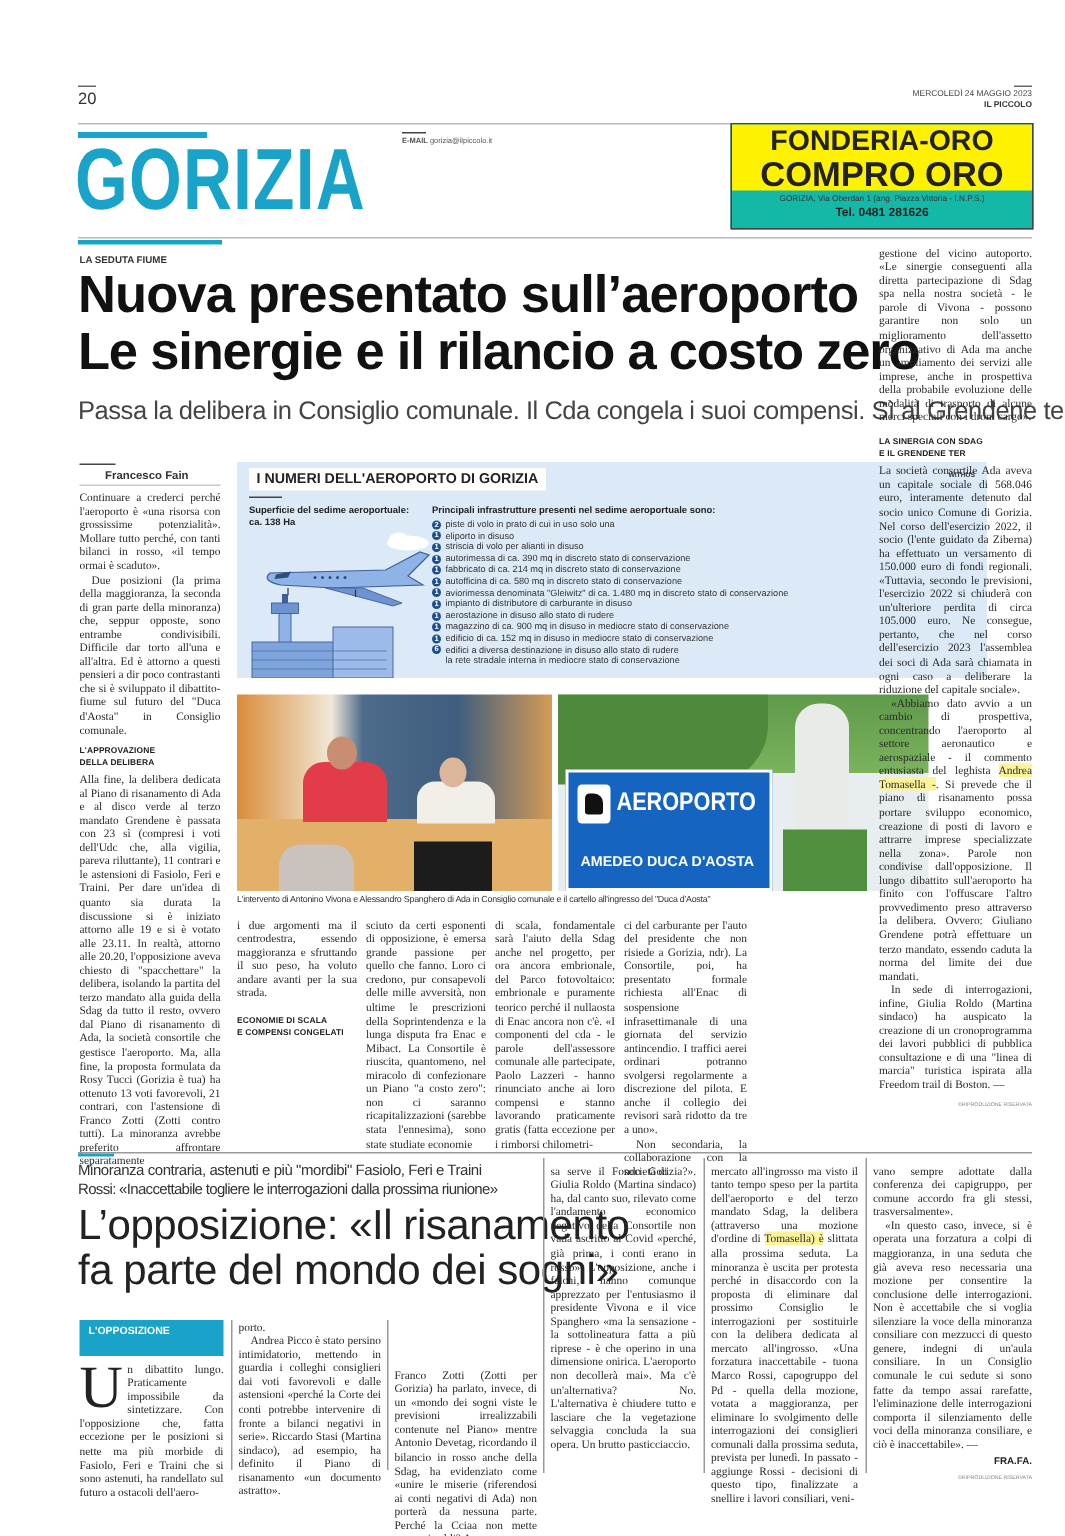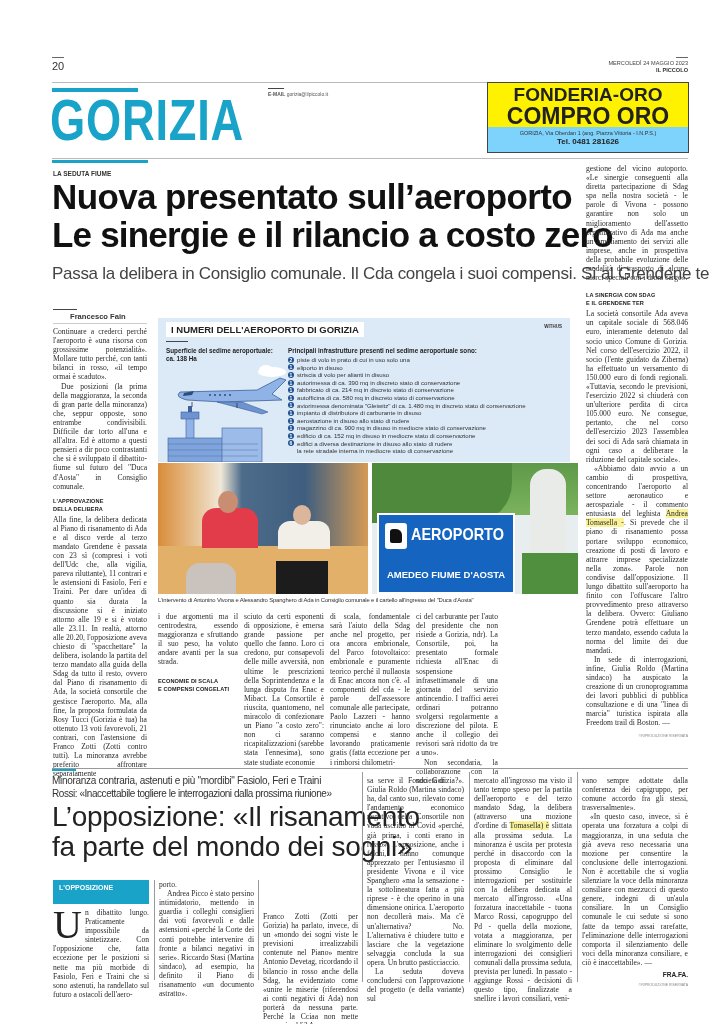--- a/index.html
+++ b/index.html
@@ -31,21 +31,21 @@
 
 <div class="abs" style="left:52px;top:88px;width:86px;height:4px;background:#1aa3c9;"></div>
 <div class="abs sans" style="left:50px;top:86px;font-size:58px;font-weight:bold;color:#1aa3c9;letter-spacing:1px;transform:scaleX(0.78);transform-origin:left top;line-height:68px;">GORIZIA</div>
 
 <div class="abs" style="left:268px;top:88px;width:16px;height:1px;background:#444;"></div>
 <div class="abs sans" style="left:268px;top:91px;font-size:5px;color:#555;">
   <b>E-MAIL</b>
   <span>gorizia@ilpiccolo.it</span>
 </div>
 
-<div class="abs" style="left:487px;top:82px;width:200px;height:69px;border:1px solid #444;background:#7dd3fc;">
+<div class="abs" style="left:487px;top:82px;width:200px;height:69px;border:1px solid #444;background:#14b8a6;">
   <div style="height:44px;background:#fff200;text-align:center;">
     <div class="sans" style="font-size:19px;font-weight:bold;line-height:22px;color:#222;padding-top:1px;">FONDERIA-ORO</div>
     <div class="sans" style="font-size:23px;font-weight:bold;line-height:20px;color:#222;">COMPRO ORO</div>
   </div>
   <div class="sans" style="text-align:center;font-size:5.5px;color:#333;margin-top:3px;">GORIZIA, Via Oberdan 1 (ang. Piazza Vittoria - I.N.P.S.)</div>
   <div class="sans" style="text-align:center;font-size:8px;font-weight:bold;color:#222;margin-top:1px;">Tel. 0481 281626</div>
 </div>
 
 <div class="rule" style="left:52px;top:158px;width:636px;background:#bbb;"></div>
 <div class="abs" style="left:52px;top:160px;width:96px;height:3px;background:#1aa3c9;"></div>
@@ -58,21 +58,21 @@
 <div class="abs" style="left:53px;top:309px;width:24px;height:1px;background:#444;"></div>
 <div class="abs sans" style="left:53px;top:312px;font-size:7.6px;font-weight:bold;color:#333;padding-left:17px;">Francesco Fain</div>
 <div class="rule" style="left:53px;top:323px;width:94px;background:#ccc;"></div>
 <div class="abs col" style="left:53px;top:327px;width:94px;">
   <p class="first">Continuare a crederci perché l'aeroporto è «una risorsa con grossissime potenzialità». Mollare tutto perché, con tanti bilanci in rosso, «il tempo ormai è scaduto».</p>
   <p>Due posizioni (la prima della maggioranza, la seconda di gran parte della minoranza) che, seppur opposte, sono entrambe condivisibili. Difficile dar torto all'una e all'altra. Ed è attorno a questi pensieri a dir poco contrastanti che si è sviluppato il dibattito-fiume sul futuro del "Duca d'Aosta" in Consiglio comunale.</p>
   <div class="sub"><span>L'APPROVAZIONE</span><br><span>DELLA DELIBERA</span></div>
   <p class="first">Alla fine, la delibera dedicata al Piano di risanamento di Ada e al disco verde al terzo mandato Grendene è passata con 23 sì (compresi i voti dell'Udc che, alla vigilia, pareva riluttante), 11 contrari e le astensioni di Fasiolo, Feri e Traini. Per dare un'idea di quanto sia durata la discussione si è iniziato attorno alle 19 e si è votato alle 23.11. In realtà, attorno alle 20.20, l'opposizione aveva chiesto di "spacchettare" la delibera, isolando la partita del terzo mandato alla guida della Sdag da tutto il resto, ovvero dal Piano di risanamento di Ada, la società consortile che gestisce l'aeroporto. Ma, alla fine, la proposta formulata da Rosy Tucci (Gorizia è tua) ha ottenuto 13 voti favorevoli, 21 contrari, con l'astensione di Franco Zotti (Zotti contro tutti). La minoranza avrebbe preferito affrontare separatamente</p>
 </div>
 
-<div class="abs infobox" style="left:158px;top:318px;width:412px;height:144px;">
+<div class="abs infobox" style="left:158px;top:308px;width:480px;height:144px;padding-left:20px;">
   <div class="abs sans" style="left:8px;top:4px;background:#fff;padding:2px 5px;font-size:9.5px;font-weight:bold;color:#222;">I NUMERI DELL'AEROPORTO DI GORIZIA</div>
   <div class="abs" style="left:8px;top:23px;width:22px;height:1px;background:#444;"></div>
   <div class="abs sans" style="right:8px;top:6px;font-size:4.5px;font-weight:bold;color:#333;">WITHUS</div>
   <div class="abs sans" style="left:8px;top:29px;font-size:6.3px;font-weight:bold;color:#222;">Superficie del sedime aeroportuale:</div>
   <div class="abs sans" style="left:8px;top:37px;font-size:6.3px;font-weight:bold;color:#222;">ca. 138 Ha</div>
 
   <svg class="abs" style="left:4px;top:44px;" width="140" height="100" viewBox="0 0 140 100">
     <ellipse cx="110" cy="10" rx="14" ry="5" fill="#fff"></ellipse>
     <ellipse cx="104" cy="8" rx="7" ry="5" fill="#fff"></ellipse>
     <g>
@@ -160,30 +160,30 @@
 
 <div class="abs" style="left:158px;top:463px;width:210px;height:131px;background:linear-gradient(90deg,#d98c3a 0%,#e9c9a0 20%,#f0e8d8 30%,#4d6b8a 40%,#3f5e7f 70%,#d59b55 100%);overflow:hidden;">
   <div style="position:absolute;left:0;bottom:0;width:100%;height:48px;background:#e3b06a;"></div>
   <div style="position:absolute;left:44px;top:45px;width:56px;height:40px;background:#e23c4a;border-radius:14px 14px 0 0;"></div>
   <div style="position:absolute;left:60px;top:28px;width:20px;height:22px;background:#c98d72;border-radius:50%;"></div>
   <div style="position:absolute;left:120px;top:58px;width:52px;height:28px;background:#f1efe8;border-radius:12px 12px 0 0;"></div>
   <div style="position:absolute;left:135px;top:42px;width:18px;height:20px;background:#dcb69a;border-radius:50%;"></div>
   <div style="position:absolute;left:118px;top:98px;width:52px;height:33px;background:#1c1c1c;"></div>
   <div style="position:absolute;left:28px;top:100px;width:50px;height:31px;background:#c9c2bd;border-radius:14px 14px 0 0;"></div>
 </div>
-<div class="abs" style="left:372px;top:463px;width:206px;height:131px;background:linear-gradient(180deg,#5f9a4a 0%,#7bb35d 40%,#e8eef0 40%,#e8eef0 100%);overflow:hidden;">
+<div class="abs" style="left:372px;top:463px;width:206px;height:131px;background:linear-gradient(180deg,#5f9a4a 0%,#7bb35d 40%,#e8eef0 40%,#e8eef0 100%);overflow:hidden;padding-left:41px;">
   <div style="position:absolute;left:0;top:0;width:140px;height:60px;background:#4f8a3c;border-radius:0 0 40px 0;"></div>
   <div style="position:absolute;left:158px;top:6px;width:36px;height:100px;background:#e9ebe8;border-radius:16px 16px 4px 4px;"></div>
   <div style="position:absolute;left:150px;top:90px;width:56px;height:41px;background:#4f8f3e;"></div>
   <div style="position:absolute;left:5px;top:50px;width:138px;height:81px;background:#1565c0;border:2px solid #fff;box-sizing:border-box;">
     <div style="position:absolute;left:6px;top:8px;width:22px;height:26px;background:#fff;border-radius:3px;">
       <div style="position:absolute;left:5px;top:6px;width:12px;height:14px;background:#111;border-radius:3px 6px 2px 2px;"></div>
     </div>
     <div class="sans" style="position:absolute;left:32px;top:10px;font-size:17px;font-weight:bold;color:#fff;transform:scaleX(0.85);transform-origin:left top;">AEROPORTO</div>
-    <div class="sans" style="position:absolute;left:8px;top:54px;font-size:9.5px;font-weight:bold;color:#fff;white-space:nowrap;">AMEDEO FIUME D'AOSTA</div>
+    <div class="sans" style="position:absolute;left:8px;top:54px;font-size:9.5px;font-weight:bold;color:#fff;white-space:nowrap;">AMEDEO DUCA D'AOSTA</div>
   </div>
 </div>
 <div class="abs sans" style="left:158px;top:597px;width:420px;font-size:5.9px;color:#333;white-space:nowrap;letter-spacing:-0.15px;">L'intervento di Antonino Vivona e Alessandro Spanghero di Ada in Consiglio comunale e il cartello all'ingresso del "Duca d'Aosta"</div>
 
 <div class="abs col" style="left:158px;top:612px;width:80px;">
   <p class="first">i due argomenti ma il centrodestra, essendo maggioranza e sfruttando il suo peso, ha voluto andare avanti per la sua strada.</p>
   <div class="sub" style="margin-top:10px;"><span>ECONOMIE DI SCALA</span><br><span>E COMPENSI CONGELATI</span></div>
 </div>
 <div class="abs col" style="left:244px;top:612px;width:80px;">
   <p class="first">sciuto da certi esponenti di opposizione, è emersa grande passione per quello che fanno. Loro ci credono, pur consapevoli delle mille avversità, non ultime le prescrizioni della Soprintendenza e la lunga disputa fra Enac e Mibact. La Consortile è riuscita, quantomeno, nel miracolo di confezionare un Piano "a costo zero": non ci saranno ricapitalizzazioni (sarebbe stata l'ennesima), sono state studiate economie</p>
@@ -223,21 +223,20 @@
   <p class="first">porto.</p>
   <p>Andrea Picco è stato persino intimidatorio, mettendo in guardia i colleghi consiglieri dai voti favorevoli e dalle astensioni «perché la Corte dei conti potrebbe intervenire di fronte a bilanci negativi in serie». Riccardo Stasi (Martina sindaco), ad esempio, ha definito il Piano di risanamento «un documento astratto».</p>
 </div>
 <div class="vline" style="left:258px;top:880px;height:100px;"></div>
 <div class="abs col" style="left:263px;top:912px;width:95px;">
   <p class="first">Franco Zotti (Zotti per Gorizia) ha parlato, invece, di un «mondo dei sogni viste le previsioni irrealizzabili contenute nel Piano» mentre Antonio Devetag, ricordando il bilancio in rosso anche della Sdag, ha evidenziato come «unire le miserie (riferendosi ai conti negativi di Ada) non porterà da nessuna parte. Perché la Cciaa non mette mano ai soldi? A co-</p>
 </div>
 <div class="vline" style="left:362px;top:772px;height:210px;"></div>
 <div class="abs col" style="left:367px;top:776px;width:97px;">
   <p class="first">sa serve il Fondo Gorizia?». Giulia Roldo (Martina sindaco) ha, dal canto suo, rilevato come l'andamento economico negativo della Consortile non vada ascritto al Covid «perché, già prima, i conti erano in rosso». L'opposizione, anche i falchi, hanno comunque apprezzato per l'entusiasmo il presidente Vivona e il vice Spanghero «ma la sensazione - la sottolineatura fatta a più riprese - è che operino in una dimensione onirica. L'aeroporto non decollerà mai». Ma c'è un'alternativa? No. L'alternativa è chiudere tutto e lasciare che la vegetazione selvaggia concluda la sua opera. Un brutto pasticciaccio.</p>
-  <p>La seduta doveva concludersi con l'approvazione del progetto (e della variante) sul</p>
 </div>
 <div class="vline" style="left:469px;top:772px;height:210px;"></div>
 <div class="abs col" style="left:474px;top:776px;width:98px;">
   <p class="first"><span>mercato all'ingrosso ma visto il tanto tempo speso per la partita dell'aeroporto e del terzo mandato Sdag, la delibera (attraverso una mozione d'ordine di </span><span class="hl">Tomasella) è</span><span> slittata alla prossima seduta. La minoranza è uscita per protesta perché in disaccordo con la proposta di eliminare dal prossimo Consiglio le interrogazioni per sostituirle con la delibera dedicata al mercato all'ingrosso. «Una forzatura inaccettabile - tuona Marco Rossi, capogruppo del Pd - quella della mozione, votata a maggioranza, per eliminare lo svolgimento delle interrogazioni dei consiglieri comunali dalla prossima seduta, prevista per lunedì. In passato - aggiunge Rossi - decisioni di questo tipo, finalizzate a snellire i lavori consiliari, veni-</span></p>
 </div>
 <div class="vline" style="left:577px;top:772px;height:210px;"></div>
 <div class="abs col" style="left:582px;top:776px;width:106px;">
   <p class="first">vano sempre adottate dalla conferenza dei capigruppo, per comune accordo fra gli stessi, trasversalmente».</p>
   <p>«In questo caso, invece, si è operata una forzatura a colpi di maggioranza, in una seduta che già aveva reso necessaria una mozione per consentire la conclusione delle interrogazioni. Non è accettabile che si voglia silenziare la voce della minoranza consiliare con mezzucci di questo genere, indegni di un'aula consiliare. In un Consiglio comunale le cui sedute si sono fatte da tempo assai rarefatte, l'eliminazione delle interrogazioni comporta il silenziamento delle voci della minoranza consiliare, e ciò è inaccettabile». —</p>
   <div class="sans" style="text-align:right;font-size:6.5px;font-weight:bold;color:#222;margin-top:3px;">FRA.FA.</div>

